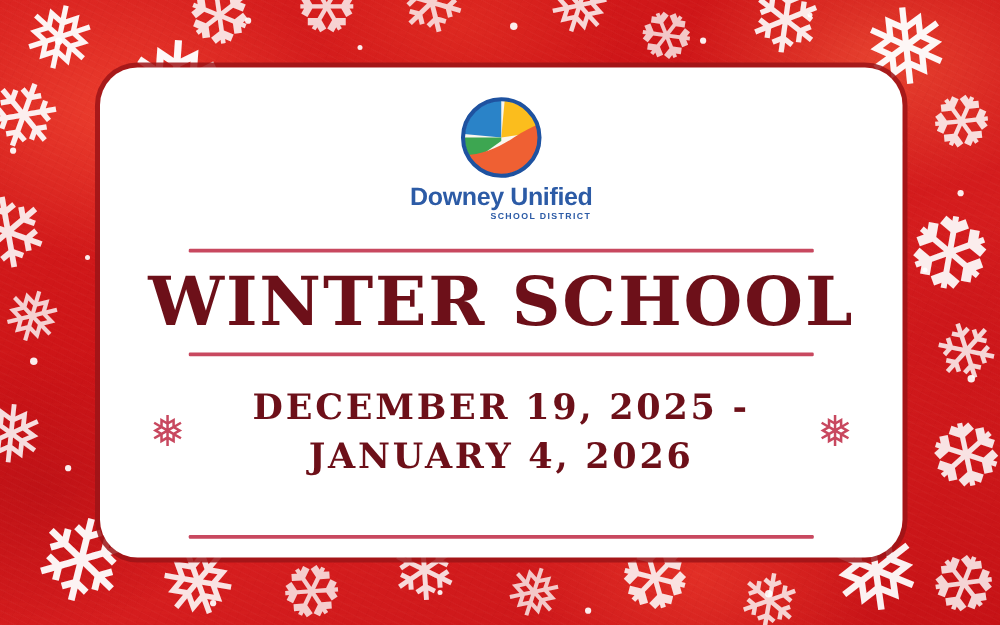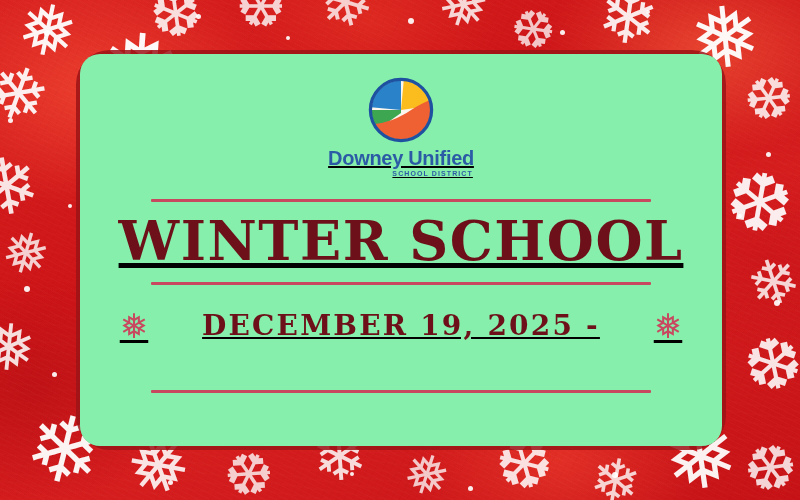--- a/index.html
+++ b/index.html
@@ -69,27 +69,26 @@
     background: #9d1417;
     opacity: 0.85;
     filter: blur(0.4px);
   }
   .card {
     position: absolute;
     left: 80px;
     top: 54px;
     width: 642px;
     height: 392px;
-    border-radius: 20px;
-    background: #86efac;
+    border-radius: 30px;
+    background: #ffffff;
     display: flex;
     flex-direction: column;
     align-items: center;
     overflow: hidden;
-    text-decoration: underline;
   }
 
   
   .logo-block {
     margin-top: 20px;
     display: flex;
     flex-direction: column;
     align-items: center;
   }
   .logo-mark {
@@ -268,20 +267,21 @@
     <div class="rule rule-top"></div>
 
     <div class="headline">WINTER SCHOOL</div>
 
     <div class="rule rule-mid"></div>
 
     <div class="dates-row">
       <div class="date-flake">❅</div>
       <div class="dates">
         <span class="line">DECEMBER 19, 2025 -</span>
+        <span class="line">JANUARY 4, 2026</span>
       </div>
       <div class="date-flake">❅</div>
     </div>
 
     <div class="rule rule-bottom"></div>
 
   </div>
 </div>
 
 </body></html>

